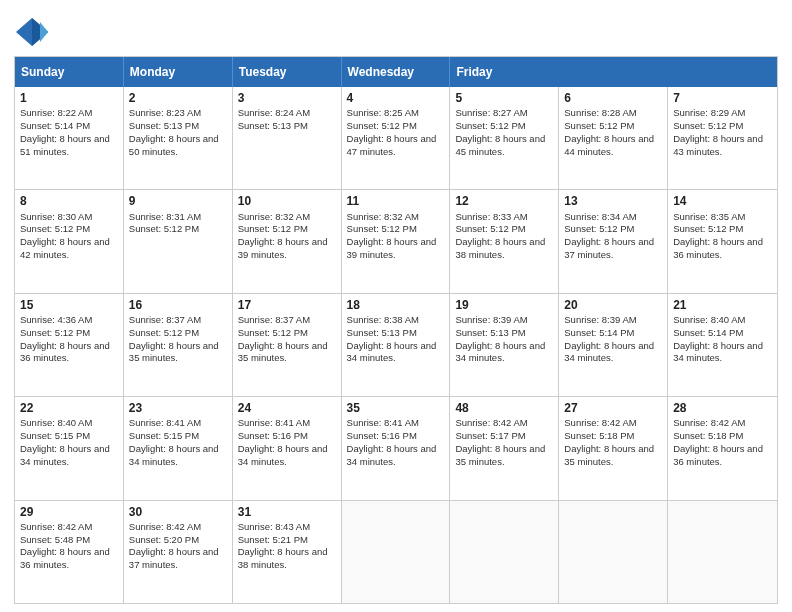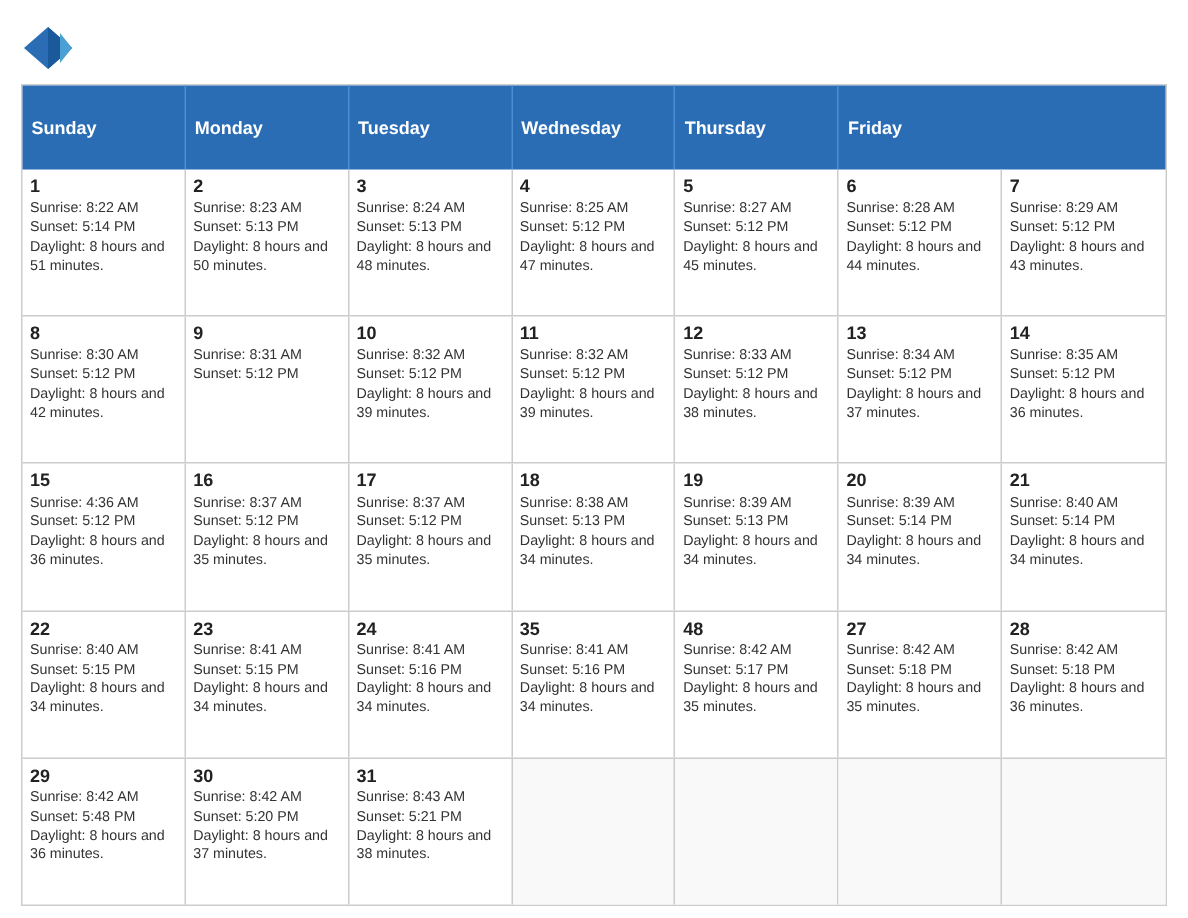--- a/index.html
+++ b/index.html
@@ -70,21 +70,21 @@
     }
     .cal-header-row {
       display: grid;
       grid-template-columns: repeat(7, 1fr);
       background: #2a6db5;
     }
     .cal-header-cell {
       color: #fff;
       font-weight: bold;
       font-size: 12px;
-      padding: 21px 6px;
+      padding: 8px 6px;
       border-right: 1px solid #4a8ed5;
     }
     .cal-header-cell:last-child { border-right: none; }
     .cal-body {
       display: flex;
       flex-direction: column;
       flex: 1;
     }
     .cal-week {
       display: grid;
@@ -132,28 +132,27 @@
       <div class="location"></div>
     </div>
   </div>
 
   <div class="calendar">
     <div class="cal-header-row">
     <div class="cal-header-cell">Sunday</div>
         <div class="cal-header-cell">Monday</div>
         <div class="cal-header-cell">Tuesday</div>
         <div class="cal-header-cell">Wednesday</div>
-        <div class="cal-header-cell">Thursday</div>
         <div class="cal-header-cell">Friday</div>
       </div>
     <div class="cal-body">
     <div class="cal-week">
           <div class="cal-cell"><span class="day-num">1</span><span>Sunrise: 8:22 AM</span><br><span>Sunset: 5:14 PM</span><br><span>Daylight: 8 hours and 51 minutes.</span></div>
           <div class="cal-cell"><span class="day-num">2</span><span>Sunrise: 8:23 AM</span><br><span>Sunset: 5:13 PM</span><br><span>Daylight: 8 hours and 50 minutes.</span></div>
-          <div class="cal-cell"><span class="day-num">3</span><span>Sunrise: 8:24 AM</span><br><span>Sunset: 5:13 PM</span><br><span>Daylight: 8 hours and 48 minutes.</span></div>
+          <div class="cal-cell"><span class="day-num">3</span><span>Sunrise: 8:24 AM</span><br><span>Sunset: 5:13 PM</span><br></div>
           <div class="cal-cell"><span class="day-num">4</span><span>Sunrise: 8:25 AM</span><br><span>Sunset: 5:12 PM</span><br><span>Daylight: 8 hours and 47 minutes.</span></div>
           <div class="cal-cell"><span class="day-num">5</span><span>Sunrise: 8:27 AM</span><br><span>Sunset: 5:12 PM</span><br><span>Daylight: 8 hours and 45 minutes.</span></div>
           <div class="cal-cell"><span class="day-num">6</span><span>Sunrise: 8:28 AM</span><br><span>Sunset: 5:12 PM</span><br><span>Daylight: 8 hours and 44 minutes.</span></div>
           <div class="cal-cell"><span class="day-num">7</span><span>Sunrise: 8:29 AM</span><br><span>Sunset: 5:12 PM</span><br><span>Daylight: 8 hours and 43 minutes.</span></div>
         </div>
         <div class="cal-week">
           <div class="cal-cell"><span class="day-num">8</span><span>Sunrise: 8:30 AM</span><br><span>Sunset: 5:12 PM</span><br><span>Daylight: 8 hours and 42 minutes.</span></div>
           <div class="cal-cell"><span class="day-num">9</span><span>Sunrise: 8:31 AM</span><br><span>Sunset: 5:12 PM</span><br></div>
           <div class="cal-cell"><span class="day-num">10</span><span>Sunrise: 8:32 AM</span><br><span>Sunset: 5:12 PM</span><br><span>Daylight: 8 hours and 39 minutes.</span></div>
           <div class="cal-cell"><span class="day-num">11</span><span>Sunrise: 8:32 AM</span><br><span>Sunset: 5:12 PM</span><br><span>Daylight: 8 hours and 39 minutes.</span></div>

